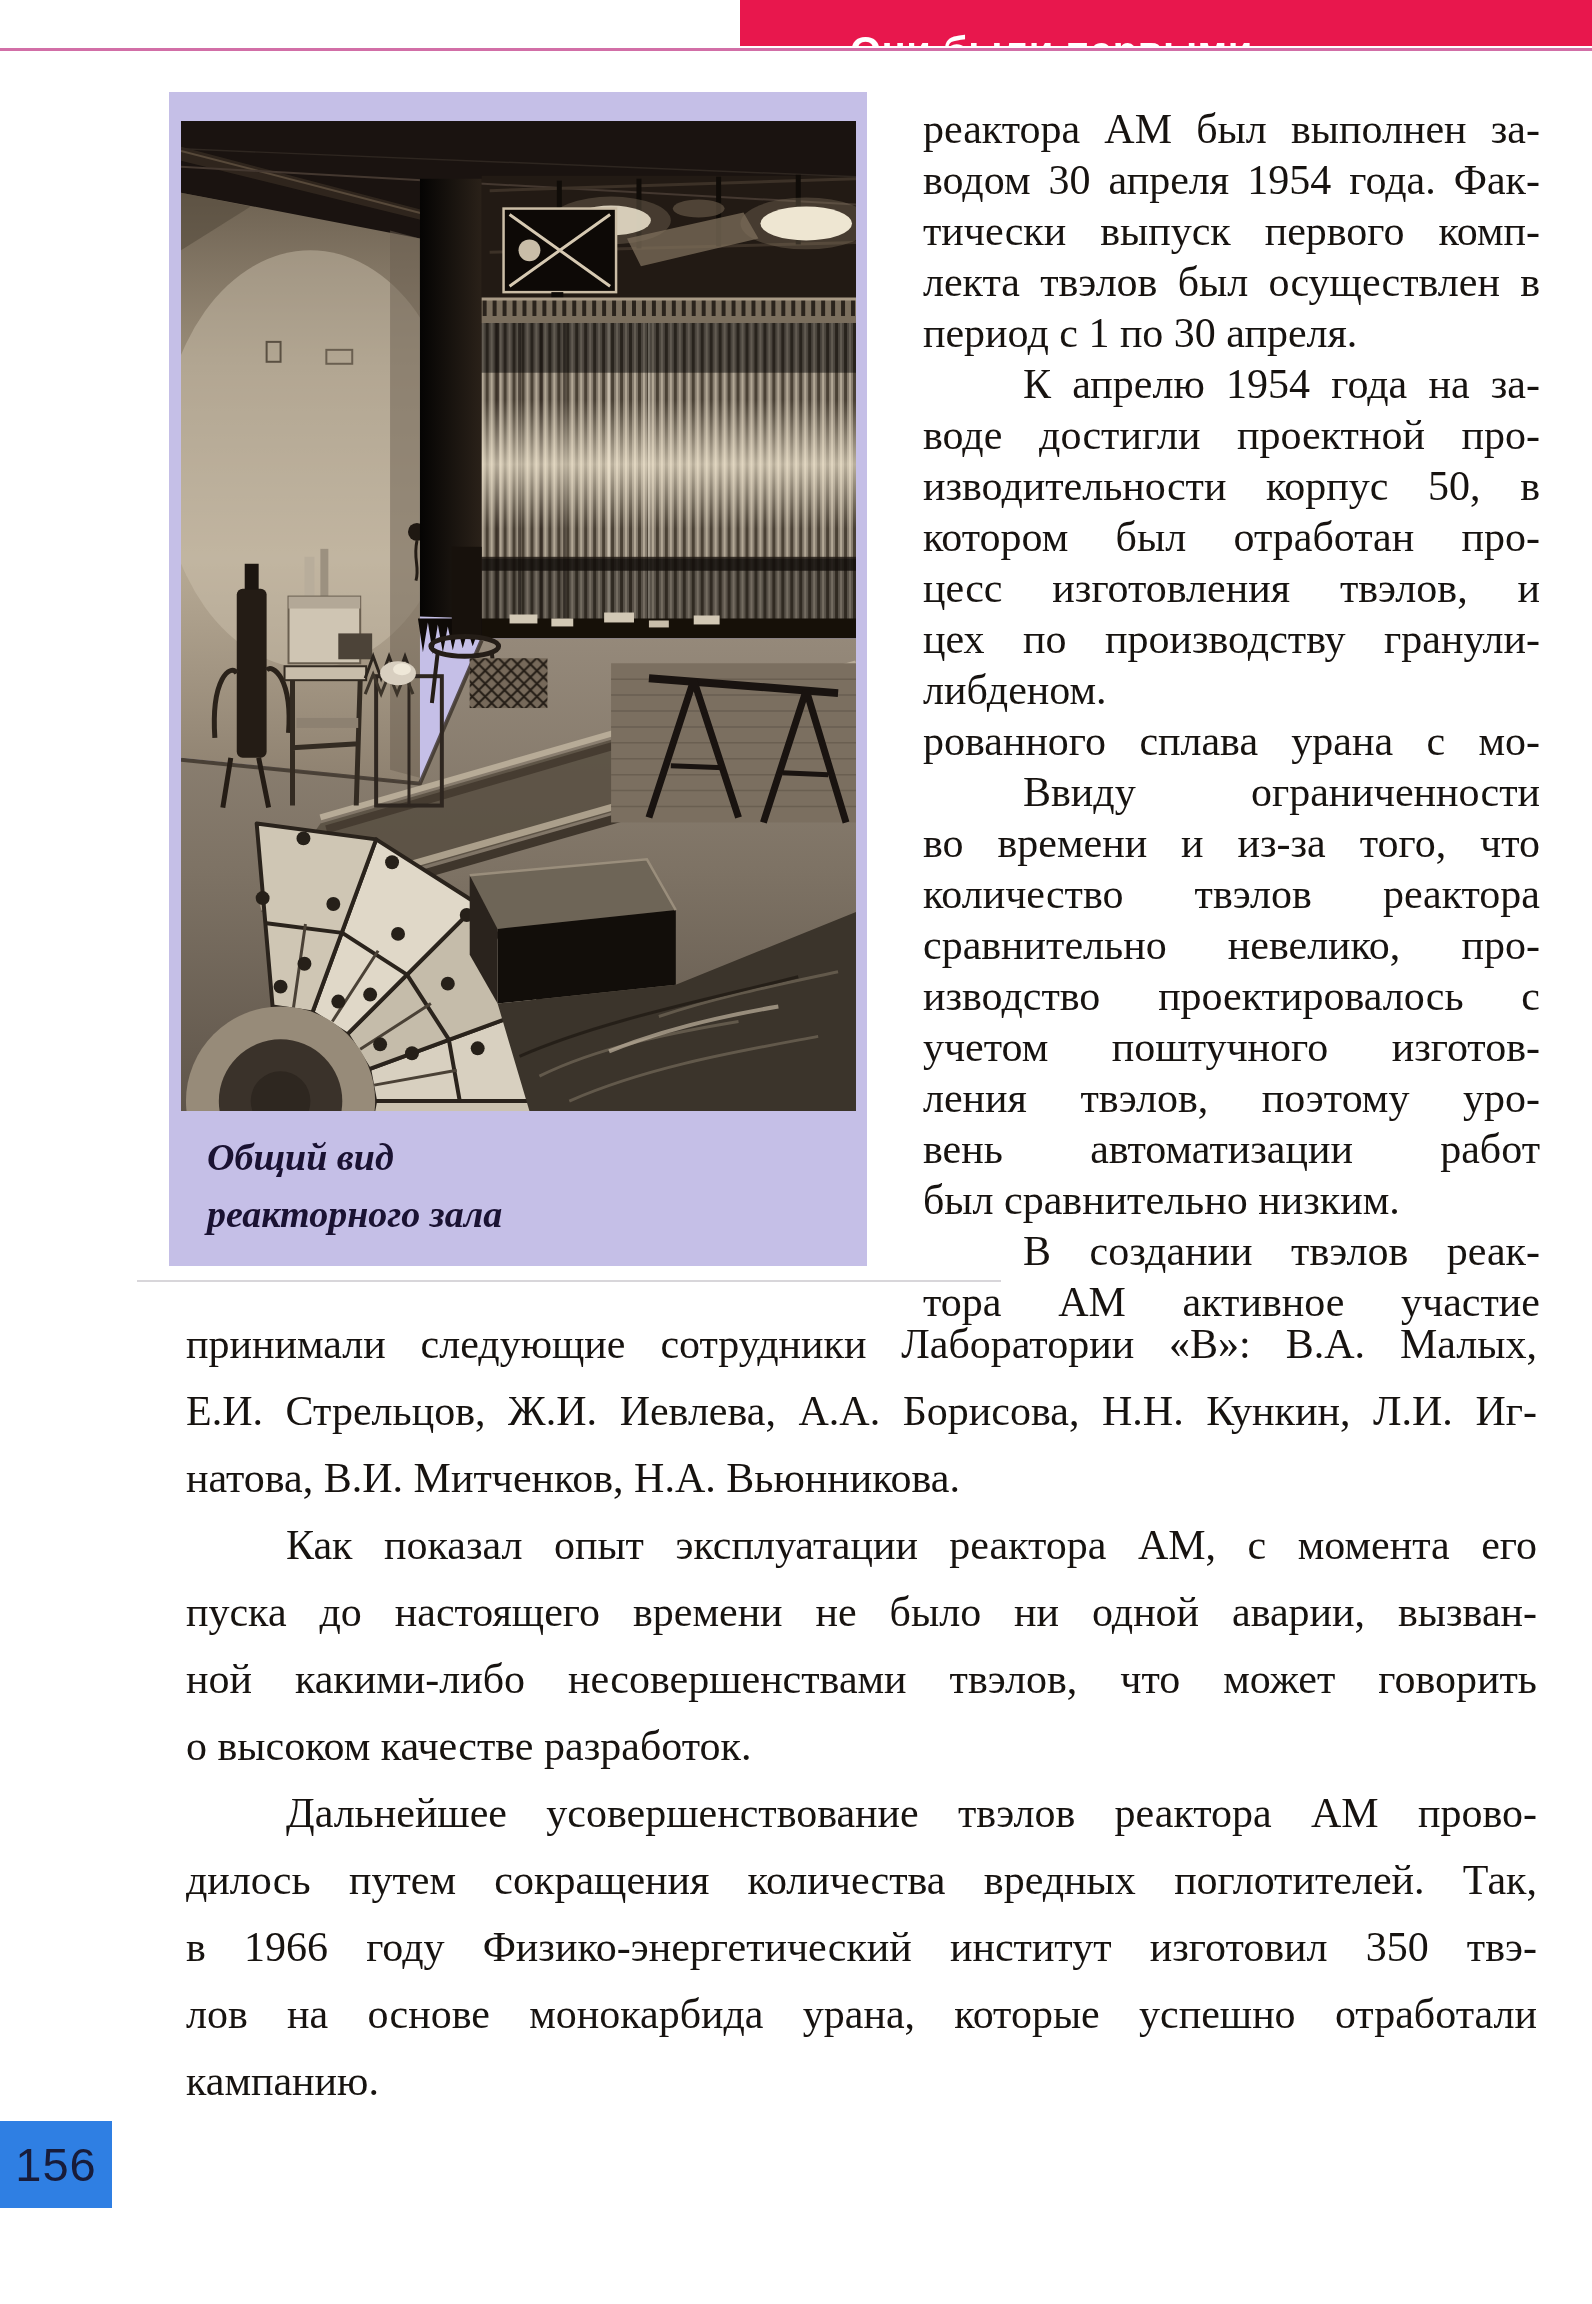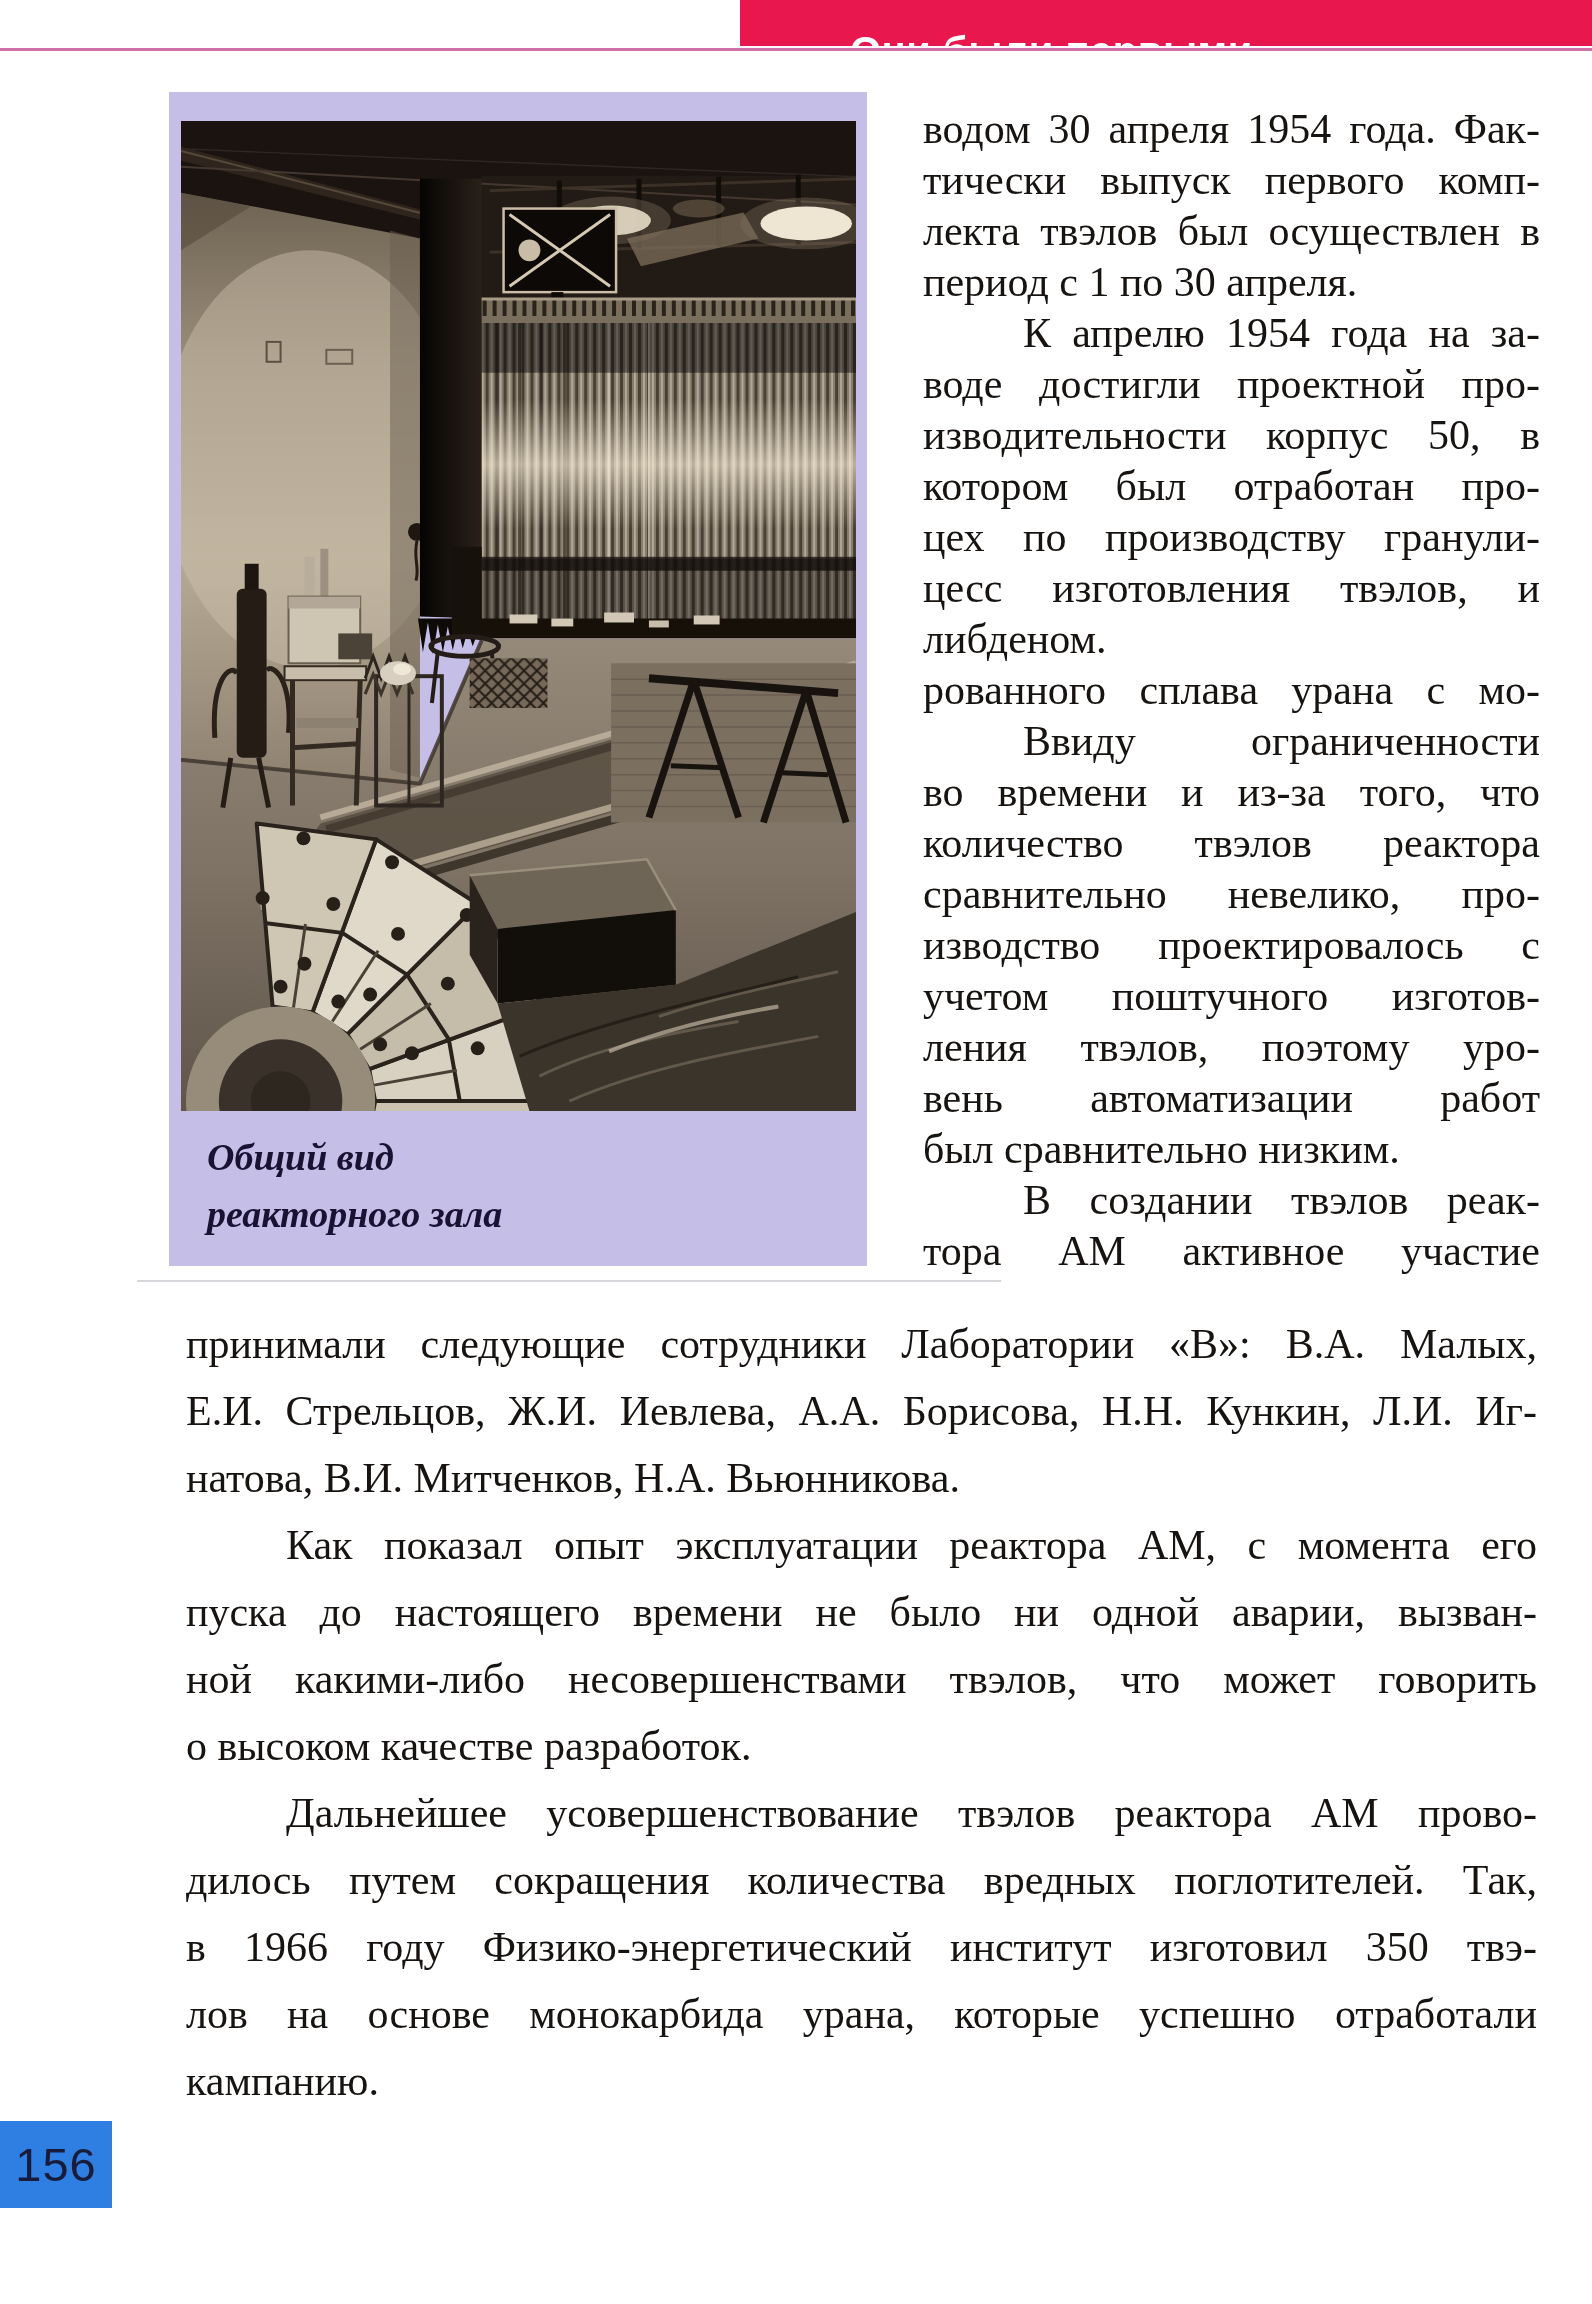--- a/index.html
+++ b/index.html
@@ -282,30 +282,31 @@
 
     <div class="caption">
         <div class="tline">Общий вид</div>
         <div class="tline">реакторного зала</div>
       </div>
   </div>
 
   <div class="figure-underline"></div>
 
   <div class="col-right">
+      <div class="tline">реактора АМ был выполнен за-</div>
       <div class="tline">водом 30 апреля 1954 года. Фак-</div>
       <div class="tline">тически выпуск первого комп-</div>
       <div class="tline">лекта твэлов был осуществлен в</div>
       <div class="tline pend">период с 1 по 30 апреля.</div>
       <div class="tline ind">К апрелю 1954 года на за-</div>
       <div class="tline">воде достигли проектной про-</div>
       <div class="tline">изводительности корпус 50, в</div>
       <div class="tline">котором был отработан про-</div>
+      <div class="tline">цесс изготовления твэлов, и</div>
       <div class="tline">цех по производству гранули-</div>
-      <div class="tline">цесс изготовления твэлов, и</div>
       <div class="tline pend">либденом.</div>
       <div class="tline">рованного сплава урана с мо-</div>
       <div class="tline ind">Ввиду ограниченности</div>
       <div class="tline">во времени и из-за того, что</div>
       <div class="tline">количество твэлов реактора</div>
       <div class="tline">сравнительно невелико, про-</div>
       <div class="tline">изводство проектировалось с</div>
       <div class="tline">учетом поштучного изготов-</div>
       <div class="tline">ления твэлов, поэтому уро-</div>
       <div class="tline">вень автоматизации работ</div>

